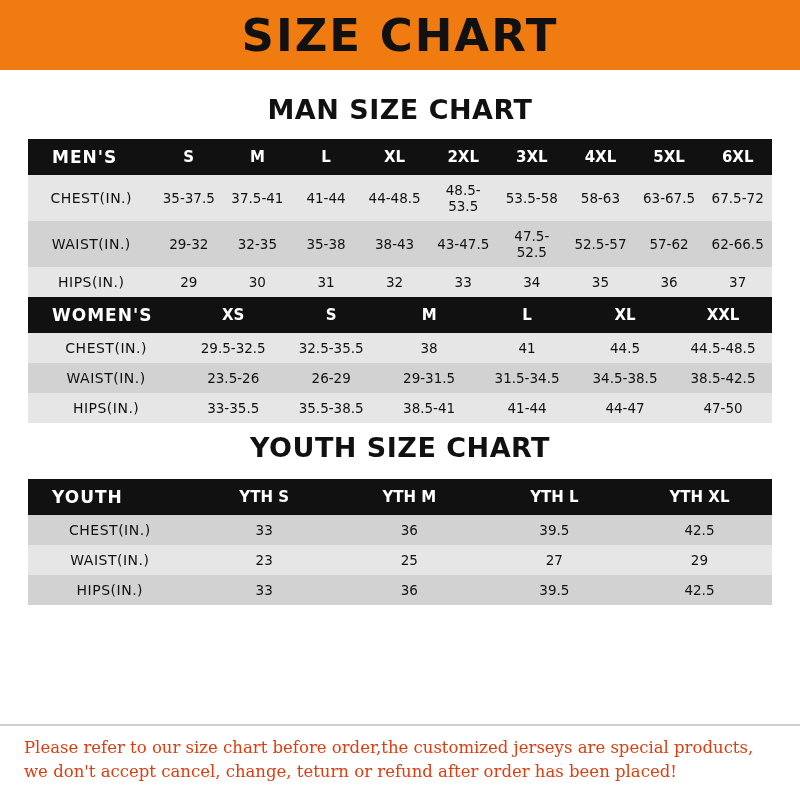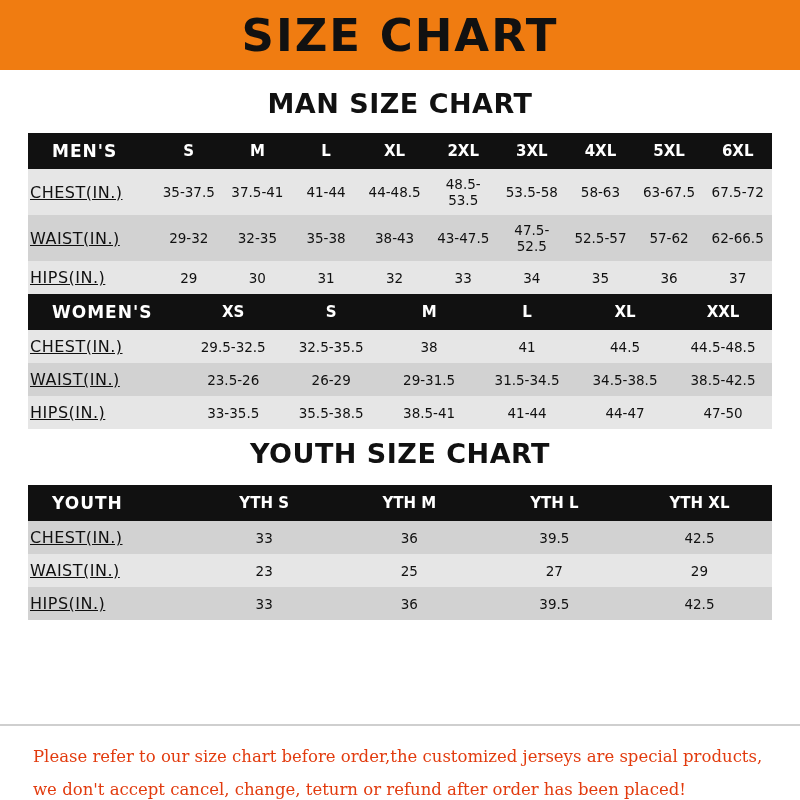--- a/index.html
+++ b/index.html
@@ -39,21 +39,21 @@
   }
   
   .section-title {
     text-align: center;
     font-family: "DejaVu Sans", sans-serif;
     font-weight: bold;
     font-size: 27px;
     color: #111111;
     letter-spacing: 0.5px;
   }
-  .title-man   { margin-top: 18px; margin-bottom: 14px; }
+  .title-man   { margin-top: 24px; margin-bottom: 14px; }
   .title-women { margin-top: 22px; margin-bottom: 16px; }
   .title-youth { margin-top: 9px; margin-bottom: 16px; }
 
   
   .tbl-wrap {
     padding: 0 28px;
   }
   table.size {
     width: 100%;
     border-collapse: collapse;
@@ -79,24 +79,23 @@
     font-size: 17px;
     letter-spacing: 1px;
   }
   
   table.size tbody td {
     padding: 7px 2px;
     font-size: 13.5px;
     color: #111111;
   }
   table.size tbody td.rowlabel {
-    font-size: 16px;
-    text-align: left;
+    font-size: 14px;
+    text-align: center;
     letter-spacing: 0.5px;
-    text-decoration: underline;
   }
   table.size tbody tr.alt-light { background: #e6e6e6; }
   table.size tbody tr.alt-dark  { background: #d2d2d2; }
 
   
   .men col.c0    { width: 17%; }
   .women col.c0  { width: 21%; }
   .youth col.c0  { width: 22%; }
 
   
@@ -104,21 +103,21 @@
     position: absolute;
     left: 0;
     right: 0;
     bottom: 0;
     height: 76px;
     border-top: 2px solid #cfcfcf;
     padding: 10px 24px 0 24px;
     box-sizing: border-box;
   }
   .footer p {
-    margin: 9px;
+    margin: 0;
     color: #e23b0e;
     font-family: "DejaVu Serif", serif;
     font-size: 16.5px;
     line-height: 1.45;
     text-align: left;
   }
 </style>
 </head>
 <body>
 

